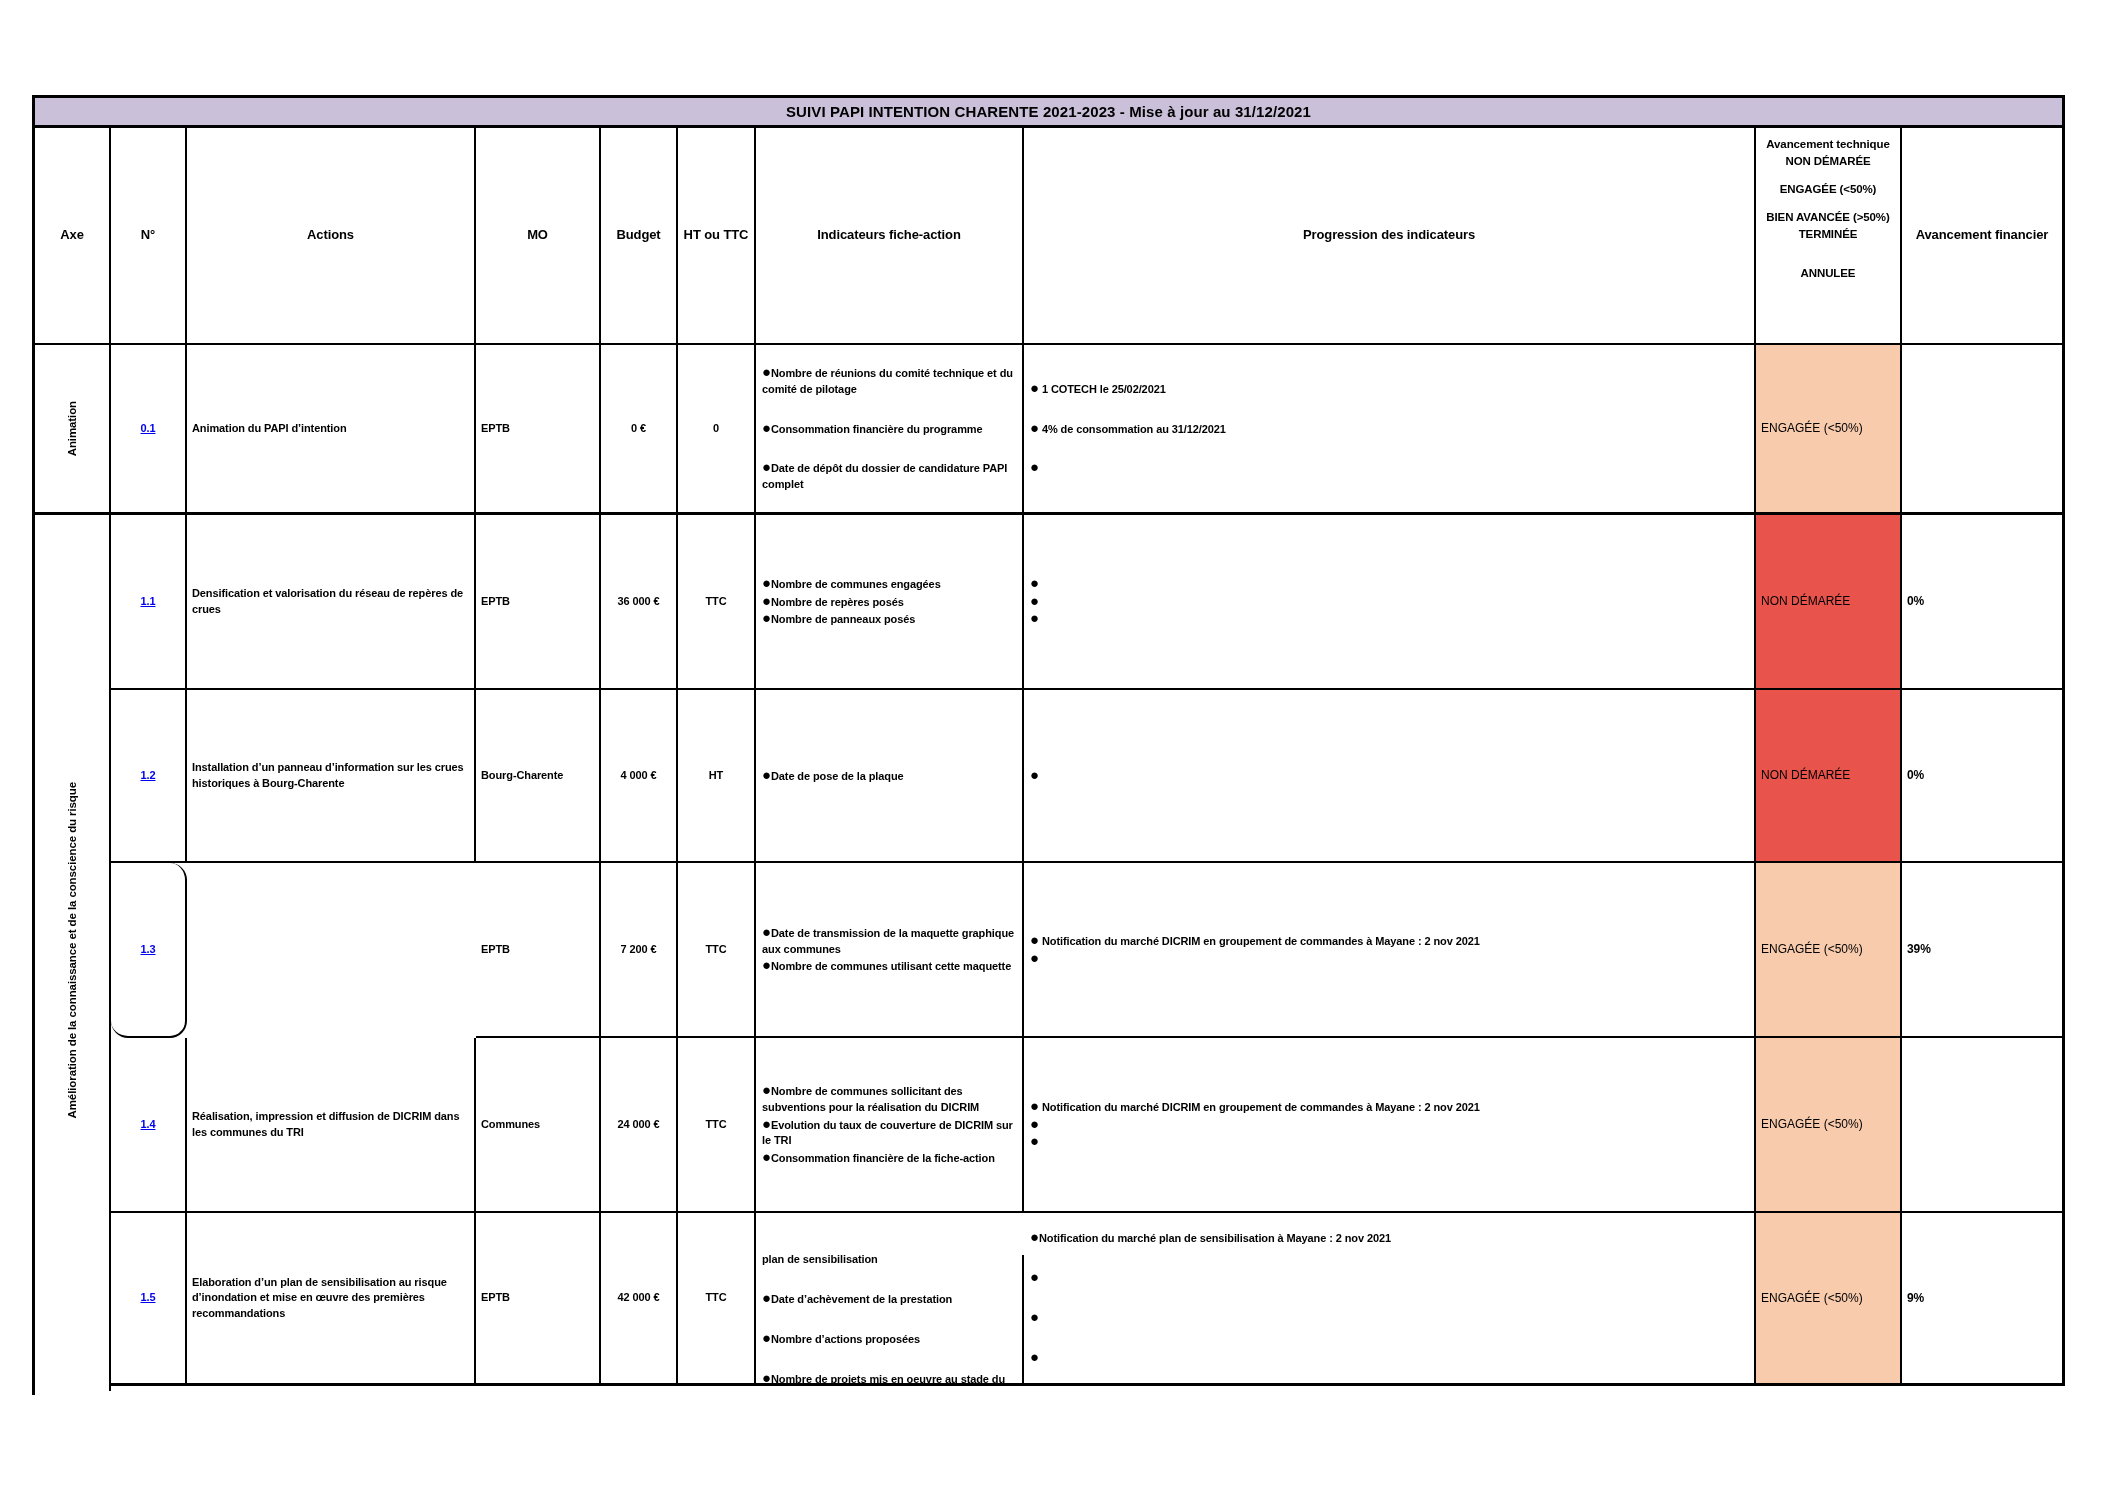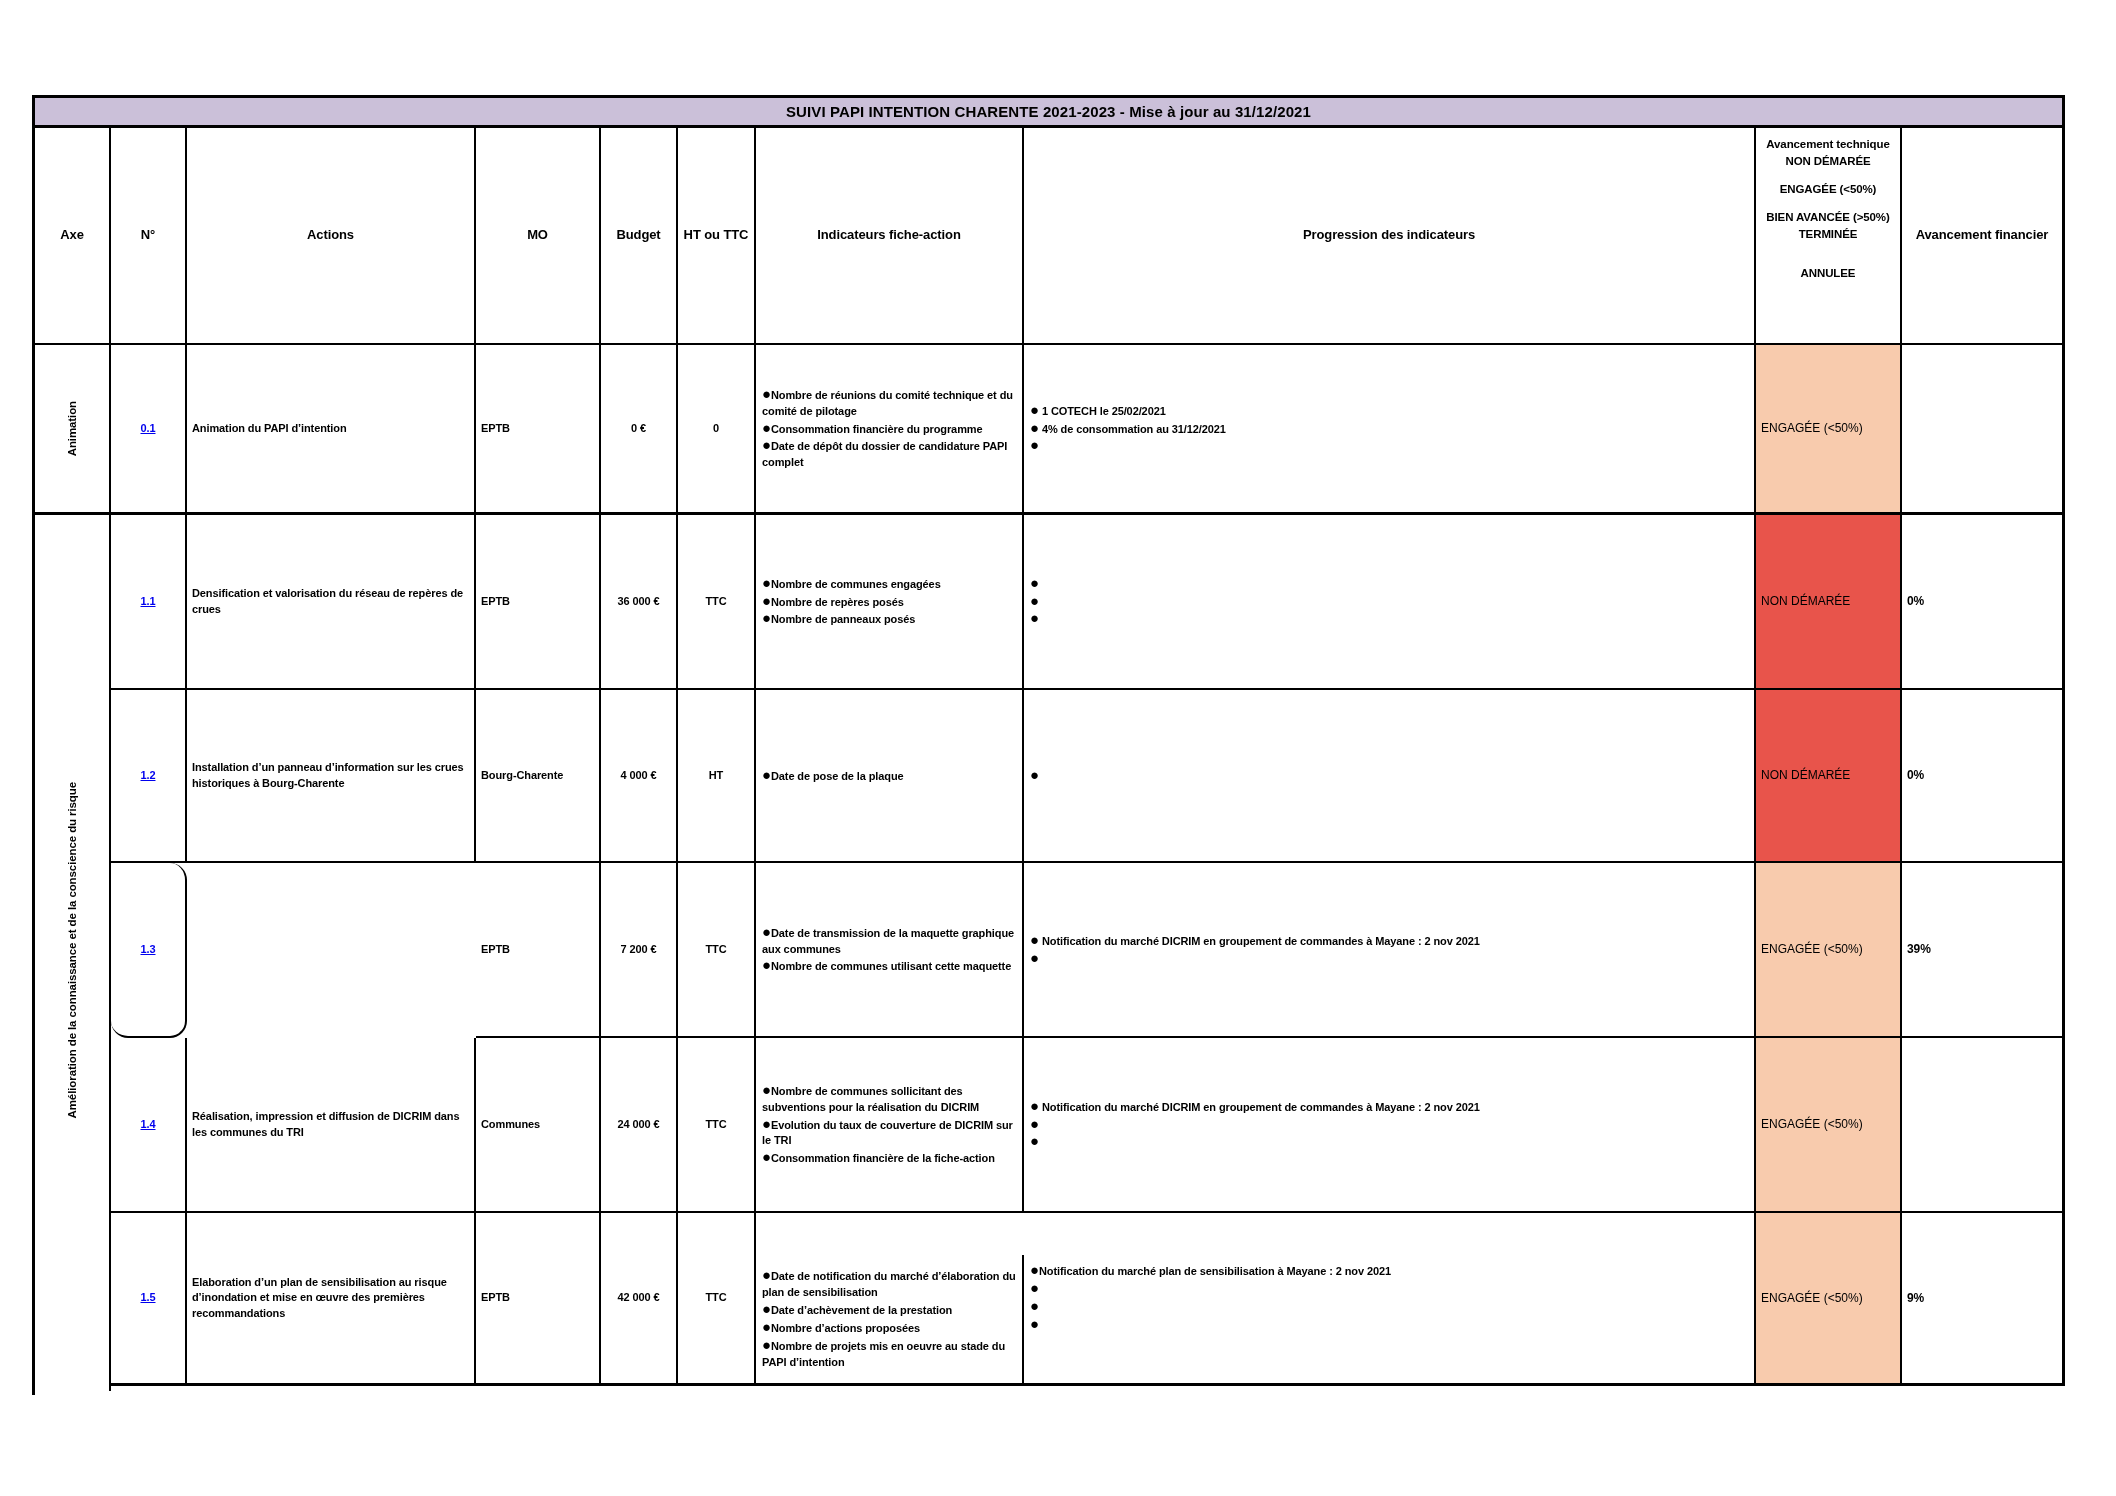--- a/index.html
+++ b/index.html
@@ -15,21 +15,21 @@
     grid-template-rows:30px 217px 170px 175px 173px 175px 175px 173px;
     border:3px solid #000;border-bottom:none;
     background:#fff;
   }
   .cell{
     box-sizing:border-box;border-right:2px solid #000;border-bottom:2px solid #000;
     overflow:hidden;display:flex;align-items:center;justify-content:center;
     font-size:11px;font-weight:700;letter-spacing:-0.1px;line-height:1.4;
   }
   .cell.last-col{border-right:none;}
-  .cell.thick-bottom{border-bottom-width:3px;}
+  .cell.thick-bottom{border-bottom-width:3px;gap:22px;}
   .cell.no-bottom{border-bottom:none;}
   .title-cell{
     grid-row:1;grid-column:1/-1;
     background:#CBC0D9;border-bottom:3px solid #000;border-right:none;
     display:flex;align-items:center;justify-content:center;
     font-size:15px;font-weight:700;letter-spacing:0.1px;
   }
   .hcell{font-size:13px;font-weight:700;text-align:center;padding:2px;}
   .hrow{grid-row:2;}
   .c1{grid-column:1}.c2{grid-column:2}.c3{grid-column:3}.c4{grid-column:4}.c5{grid-column:5}

